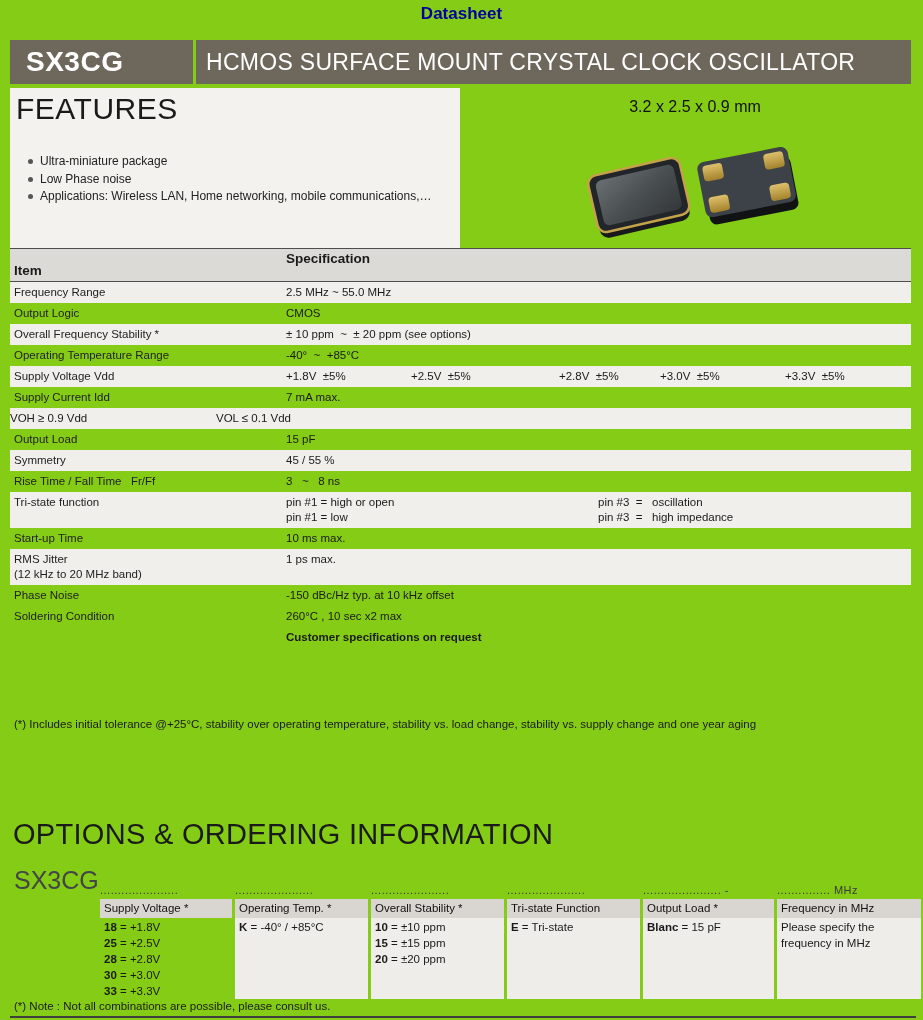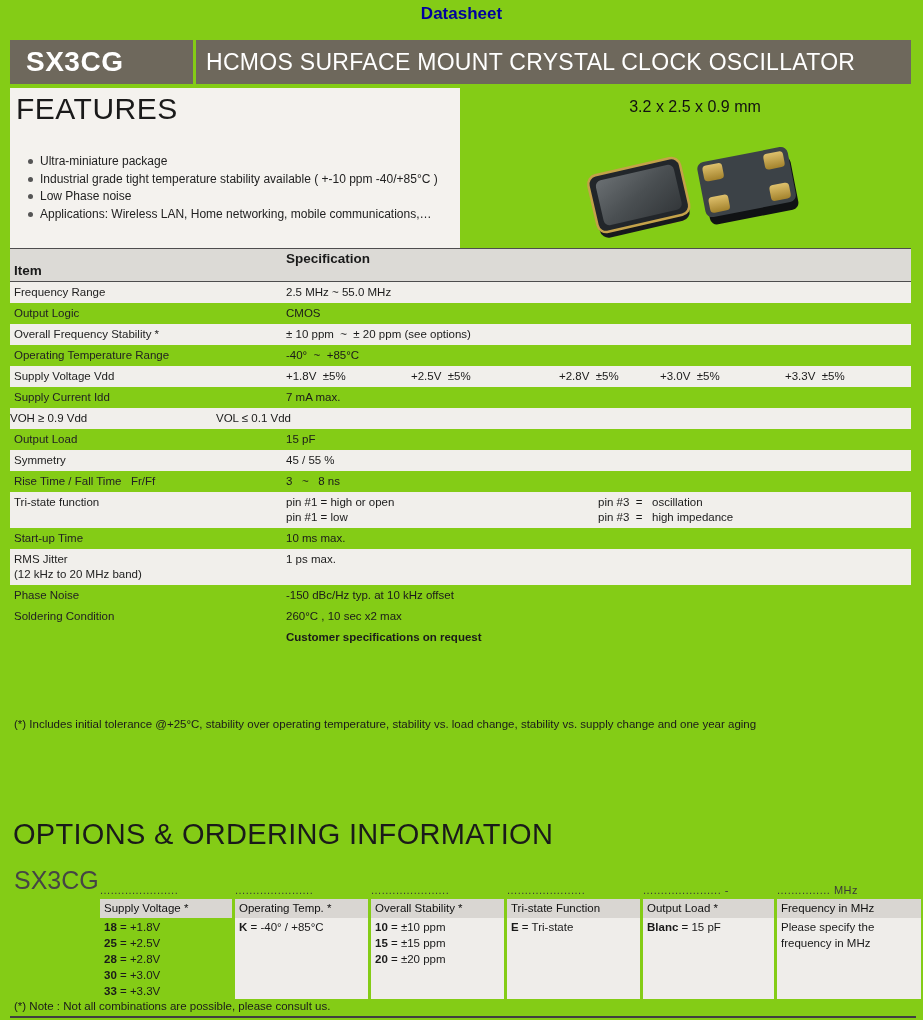--- a/index.html
+++ b/index.html
@@ -78,24 +78,20 @@
   <div class="hdr-box hdr-product">
     <span>HCMOS SURFACE MOUNT CRYSTAL CLOCK OSCILLATOR</span>
   </div>
 
   <div class="features-box">
     <div class="features-head">FEATURES</div>
     <div class="features-list">
         <div class="bullet">
           <span class="dot"></span>
           <span class="btx">Ultra-miniature package</span>
-        </div>
-        <div class="bullet">
-          <span class="dot"></span>
-          <span class="btx">Industrial grade tight temperature stability available ( +-10 ppm -40/+85°C )</span>
         </div>
         <div class="bullet">
           <span class="dot"></span>
           <span class="btx">Low Phase noise</span>
         </div>
         <div class="bullet">
           <span class="dot"></span>
           <span class="btx">Applications: Wireless LAN, Home networking, mobile communications,…</span>
         </div>
       </div>

